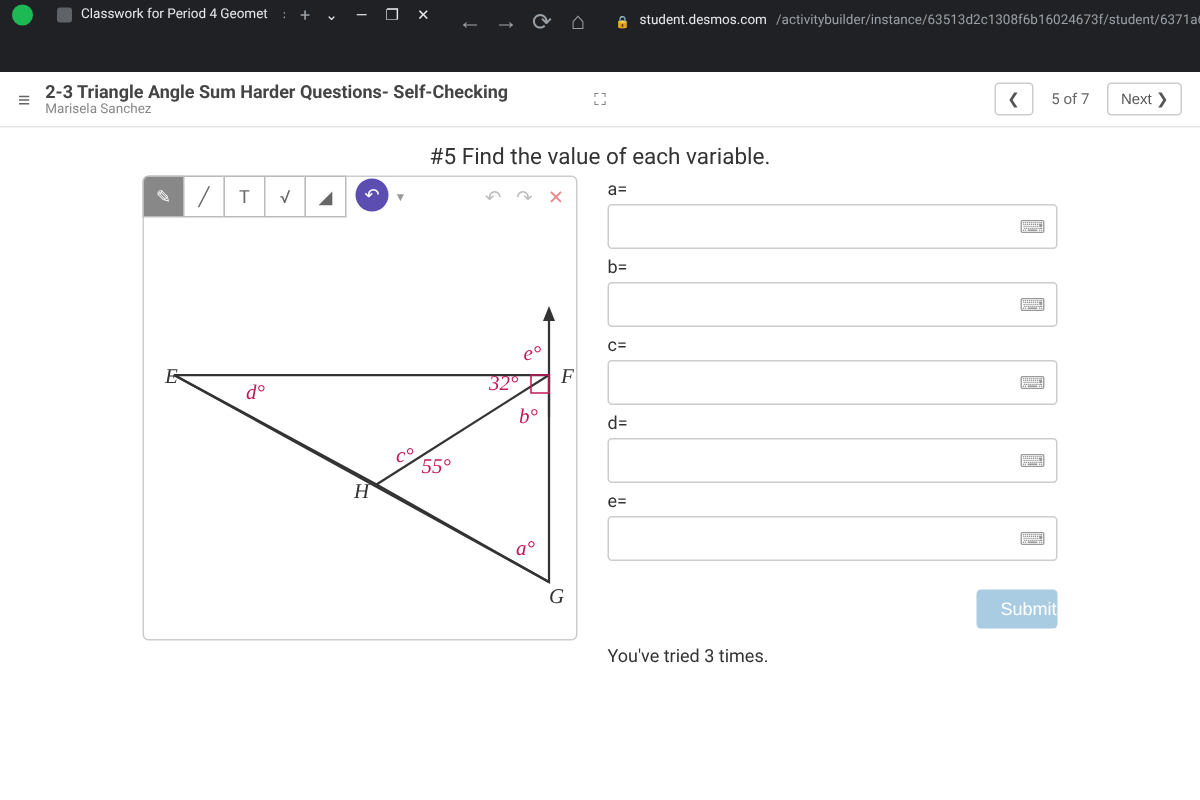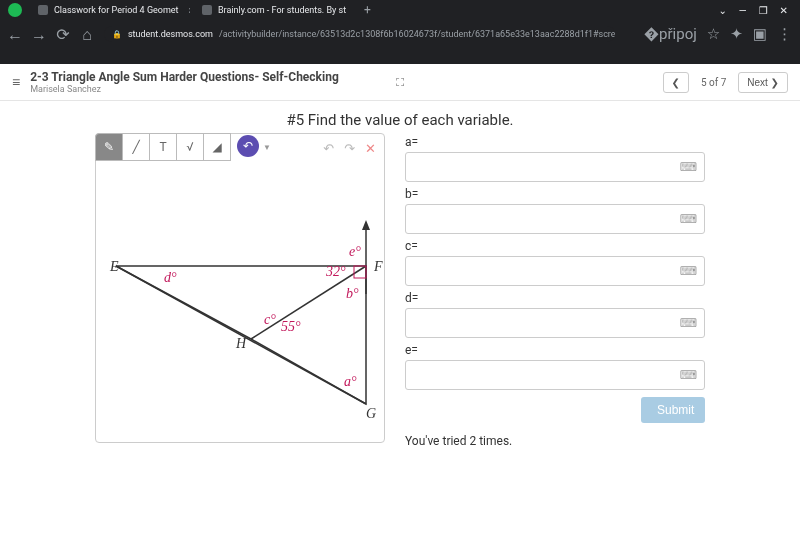--- a/index.html
+++ b/index.html
@@ -5,23 +5,22 @@
     * { margin: 0; padding: 0; box-sizing: border-box; }
     body {
       font-family: -apple-system, BlinkMacSystemFont, "Segoe UI", Roboto, sans-serif;
       background: #fff;
       width: 800px;
       height: 533px;
       overflow: hidden;
     }
     .browser-chrome {
       background: #202124;
-      height: 64px;
-      display: flex;
-      flex-direction: column;
+      height: 48px;
+      display: flex;
     }
     .tab-bar {
       display: flex;
       align-items: center;
       height: 20px;
       padding: 0 8px;
       gap: 4px;
     }
     .spotify-icon {
       width: 14px; height: 14px;
@@ -259,44 +258,39 @@
     }
     .submit-btn {
       align-self: flex-end;
       background: #a9cce3;
       color: #fff;
       border: none;
       padding: 6px 16px;
       border-radius: 3px;
       font-size: 12px;
       cursor: pointer;
-      margin-top: 4px;
-      width: 64px;
+      margin-top: 16px;
+      width: 54px;
     }
     .tries-text {
       font-size: 12px;
       color: #333;
       margin-top: 8px;
     }
   </style>
 </head>
 <body>
 
 <div class="browser-chrome">
   <div class="tab-bar">
     <span class="spotify-icon"></span>
     <div class="tab">
       <span class="tab-favicon"></span>
       <span>Classwork for Period 4 Geomet</span>
       <span class="tab-close">×</span>
-    </div>
-    <div class="tab">
-      <span class="tab-favicon"></span>
-      <span>Brainly.com - For students. By st</span>
-
     </div>
     <span class="tab-plus">+</span>
     <div class="window-controls">
       <span>⌄</span>
       <span>—</span>
       <span>❐</span>
       <span>✕</span>
     </div>
   </div>
   <div class="address-row">
@@ -392,16 +386,16 @@
       <div class="answer-input-wrap">
         <input class="answer-input" style="">
         <span class="keyboard-icon">⌨</span>
       </div>
       <div class="answer-label">e=</div>
       <div class="answer-input-wrap">
         <input class="answer-input" style="">
         <span class="keyboard-icon">⌨</span>
       </div>
       <button class="submit-btn">Submit</button>
-      <div class="tries-text">You've tried 2 times.</div>
+      <div class="tries-text">You've tried 3 times.</div>
     </div>
   </div>
 </div>
 
 </body></html>

